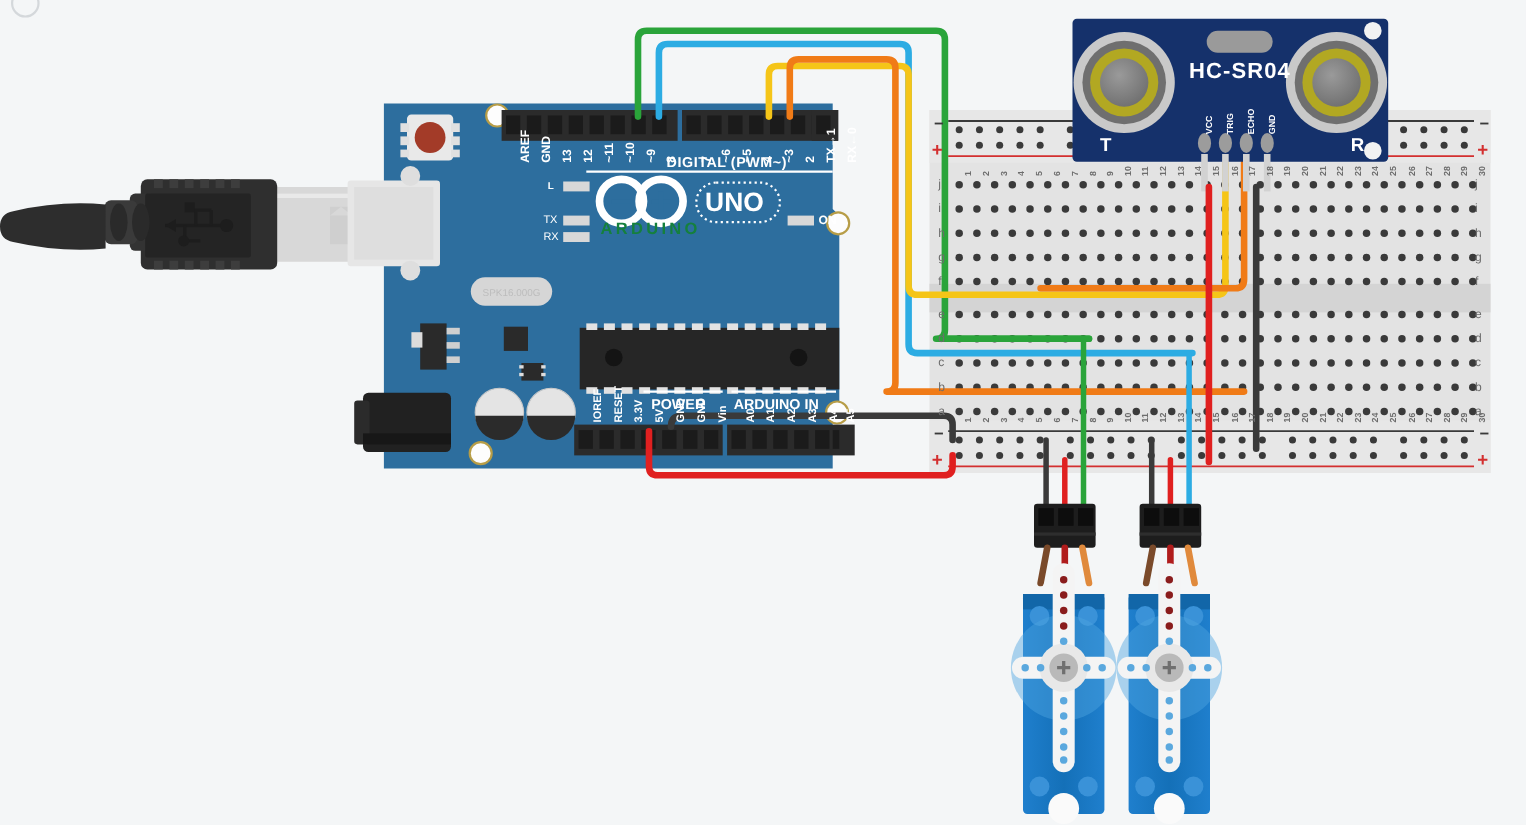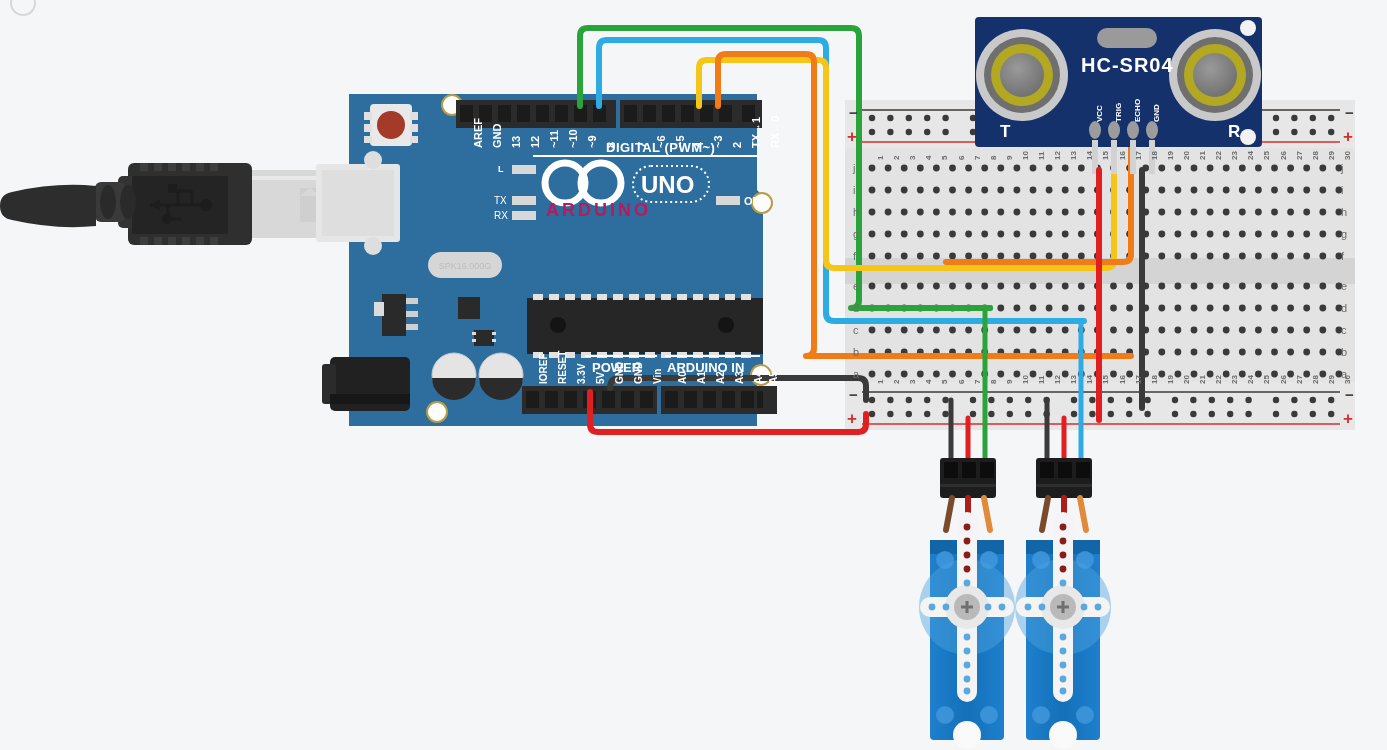--- a/index.html
+++ b/index.html
@@ -867,21 +867,21 @@
       <div class="lbl vlbl" style="left: 715px; top: 384px; font-size: 10px; color: rgb(255, 255, 255); font-weight: bold; transform: rotate(-90deg);">A2</div>
       <div class="lbl vlbl" style="left: 734px; top: 384px; font-size: 10px; color: rgb(255, 255, 255); font-weight: bold; transform: rotate(-90deg);">A3</div>
       <div class="lbl vlbl" style="left: 753px; top: 384px; font-size: 10px; color: rgb(255, 255, 255); font-weight: bold; transform: rotate(-90deg);">A4</div>
       <div class="lbl vlbl" style="left: 768px; top: 384px; font-size: 10px; color: rgb(255, 255, 255); font-weight: bold; transform: rotate(-90deg);">A5</div>
       <div class="lbl" style="left: 592px; top: 360px; font-size: 13px; color: rgb(255, 255, 255); font-weight: bold;">POWER</div>
       <div class="lbl" style="left: 667px; top: 360px; font-size: 13px; color: rgb(255, 255, 255); font-weight: bold;">ARDUINO IN</div>
       <div class="lbl" style="left: 498px; top: 164px; font-size: 9px; color: rgb(255, 255, 255); font-weight: bold;">L</div>
       <div class="lbl" style="left: 494px; top: 195px; font-size: 10px; color: rgb(255, 255, 255); font-weight: normal;">TX</div>
       <div class="lbl" style="left: 494px; top: 210px; font-size: 10px; color: rgb(255, 255, 255); font-weight: normal;">RX</div>
       <div class="lbl" style="left: 744px; top: 195px; font-size: 11px; color: rgb(255, 255, 255); font-weight: bold;">ON</div>
-      <div class="lbl" style="left: 546px; top: 200px; font-size: 18px; color: #be185d; font-weight: bold; letter-spacing: 3px;">ARDUINO</div>
+      <div class="lbl" style="left: 546px; top: 200px; font-size: 15px; color: #15803d; font-weight: bold; letter-spacing: 3px;">ARDUINO</div>
       <div class="lbl" style="left: 641px; top: 171px; font-size: 24px; color: rgb(255, 255, 255); font-weight: bold;">UNO</div>
       <div class="lbl" style="left: 1081px; top: 54px; font-size: 20px; color: rgb(255, 255, 255); font-weight: bold; letter-spacing: 1px;">HC-SR04</div>
       <div class="lbl" style="left: 1000px; top: 122px; font-size: 17px; color: rgb(255, 255, 255); font-weight: bold;">T</div>
       <div class="lbl" style="left: 1228px; top: 122px; font-size: 17px; color: rgb(255, 255, 255); font-weight: bold;">R</div>
       <div class="lbl vlbl" style="left: 1095px; top: 122px; font-size: 8px; color: rgb(255, 255, 255); font-weight: bold; transform: rotate(-90deg);">VCC</div>
       <div class="lbl vlbl" style="left: 1114px; top: 122px; font-size: 8px; color: rgb(255, 255, 255); font-weight: bold; transform: rotate(-90deg);">TRIG</div>
       <div class="lbl vlbl" style="left: 1133px; top: 122px; font-size: 8px; color: rgb(255, 255, 255); font-weight: bold; transform: rotate(-90deg);">ECHO</div>
       <div class="lbl vlbl" style="left: 1152px; top: 122px; font-size: 8px; color: rgb(255, 255, 255); font-weight: bold; transform: rotate(-90deg);">GND</div>
       <div class="lbl vlbl" style="left: 876px; top: 160px; font-size: 8px; color: rgb(108, 108, 108); font-weight: bold; transform: rotate(-90deg);">1</div>
       <div class="lbl vlbl" style="left: 876px; top: 384px; font-size: 8px; color: rgb(108, 108, 108); font-weight: bold; transform: rotate(-90deg);">1</div>

